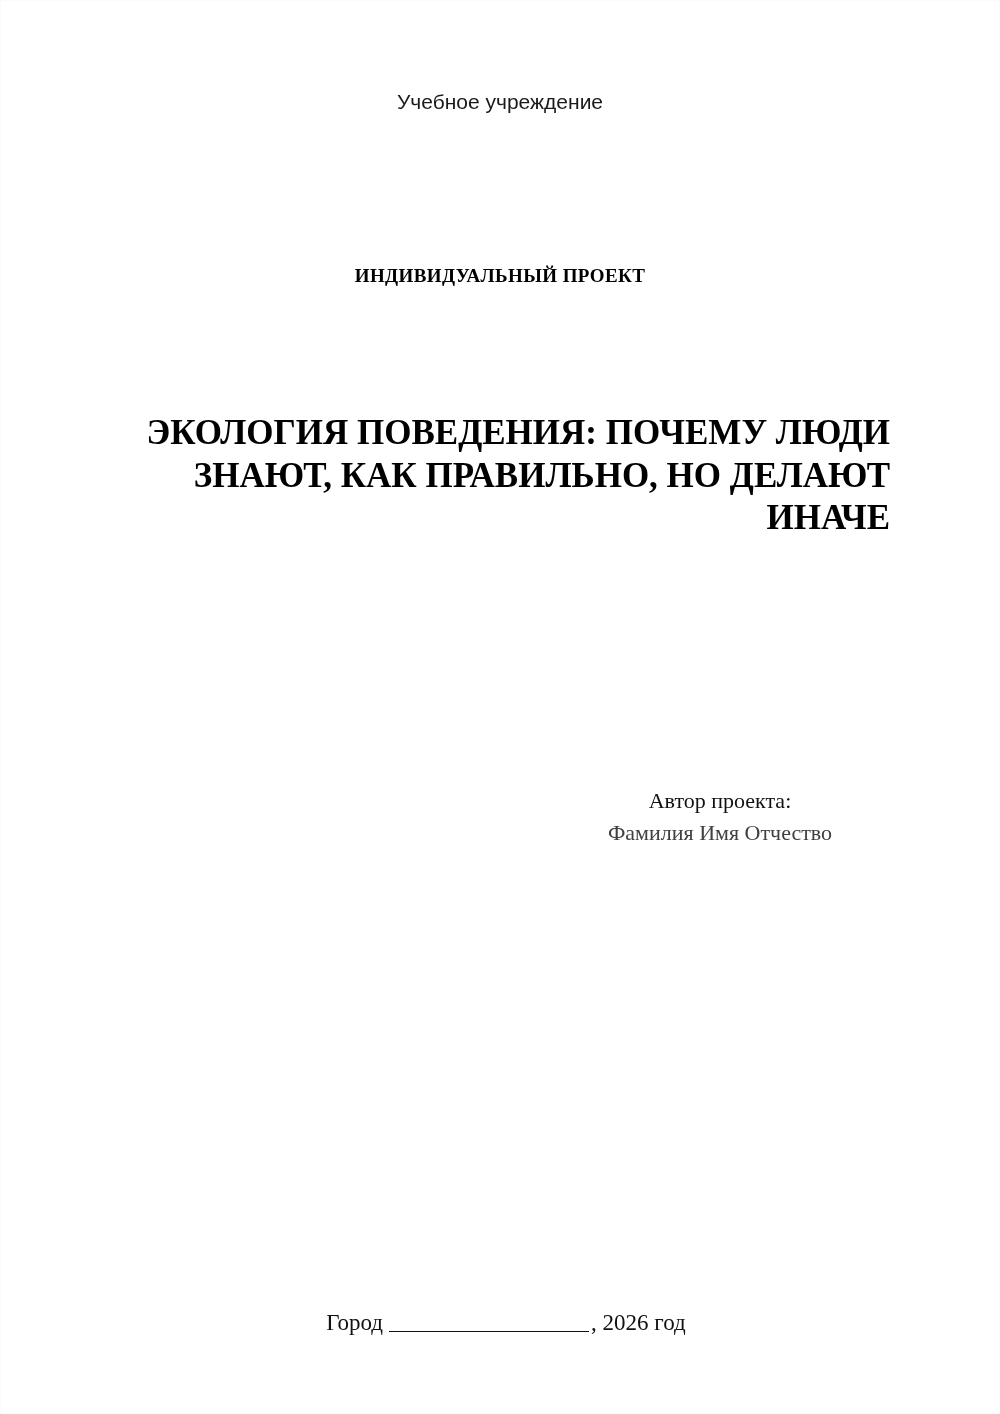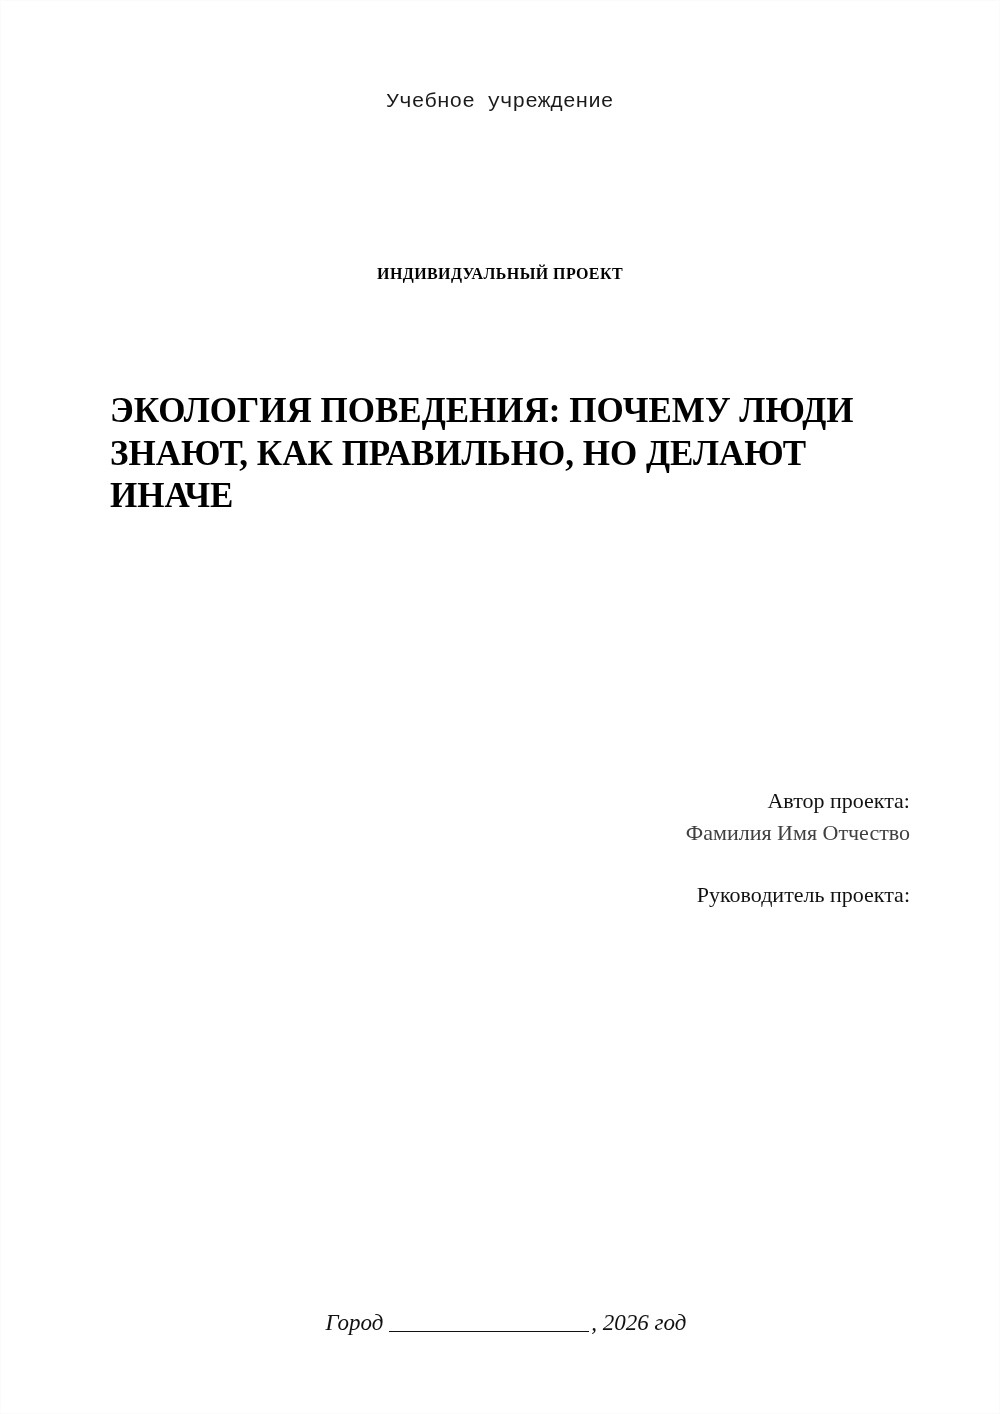--- a/index.html
+++ b/index.html
@@ -28,56 +28,56 @@
     pointer-events: none;
     box-shadow: inset 0 0 0 1px rgba(0,0,0,0.015);
   }
 
   .institution {
     position: absolute;
     top: 88px;
     left: 0;
     right: 0;
     text-align: center;
-    font-family: Liberation Mono, monospace;
+    font-family: Liberation Sans, sans-serif;
     font-size: 21px;
     line-height: 1.3;
     color: #1a1a1a;
   }
 
   .doc-type {
     position: absolute;
     top: 265px;
     left: 0;
     right: 0;
     text-align: center;
     font-weight: bold;
-    font-size: 16px;
+    font-size: 19px;
     letter-spacing: 0.4px;
     color: #000;
   }
 
   .title {
     position: absolute;
-    top: 390px;
+    top: 412px;
     left: 110px;
     right: 110px;
-    text-align: left;
+    text-align: right;
     font-weight: bold;
     font-size: 35px;
     line-height: 1.22;
     color: #000;
   }
 
   .authors {
     position: absolute;
     top: 785px;
     left: 530px;
     right: 90px;
-    text-align: right;
+    text-align: center;
   }
   .authors .block {
     margin-bottom: 30px;
   }
   .authors .block:last-child {
     margin-bottom: 0;
   }
   .label {
     font-size: 22px;
     line-height: 1.45;
@@ -90,21 +90,20 @@
   }
 
   .footer {
     position: absolute;
     bottom: 78px;
     left: 12px;
     right: 0;
     text-align: center;
     font-size: 23px;
     color: #111;
-    font-style: italic;
   }
   .footer .fill-line {
     display: inline-block;
     border-bottom: 1.5px solid #111;
     width: 200px;
     margin: 0 2px -2px 6px;
   }
 </style>
 </head>
 <body>
@@ -118,21 +117,20 @@
   <div class="title">ЭКОЛОГИЯ ПОВЕДЕНИЯ: ПОЧЕМУ ЛЮДИ ЗНАЮТ, КАК ПРАВИЛЬНО, НО ДЕЛАЮТ ИНАЧЕ</div>
 
   <div class="authors">
 
     <div class="block">
       <div class="label">Автор проекта:</div>
       <div class="value">Фамилия Имя Отчество</div>
     </div>
 
     <div class="block">
-      <div class="label">Руководитель проекта:</div>
     </div>
 
   </div>
 
   <div class="footer">
     <span>Город</span><span class="fill-line"></span><span>, 2026 год</span>
   </div>
 
 </div>
 

